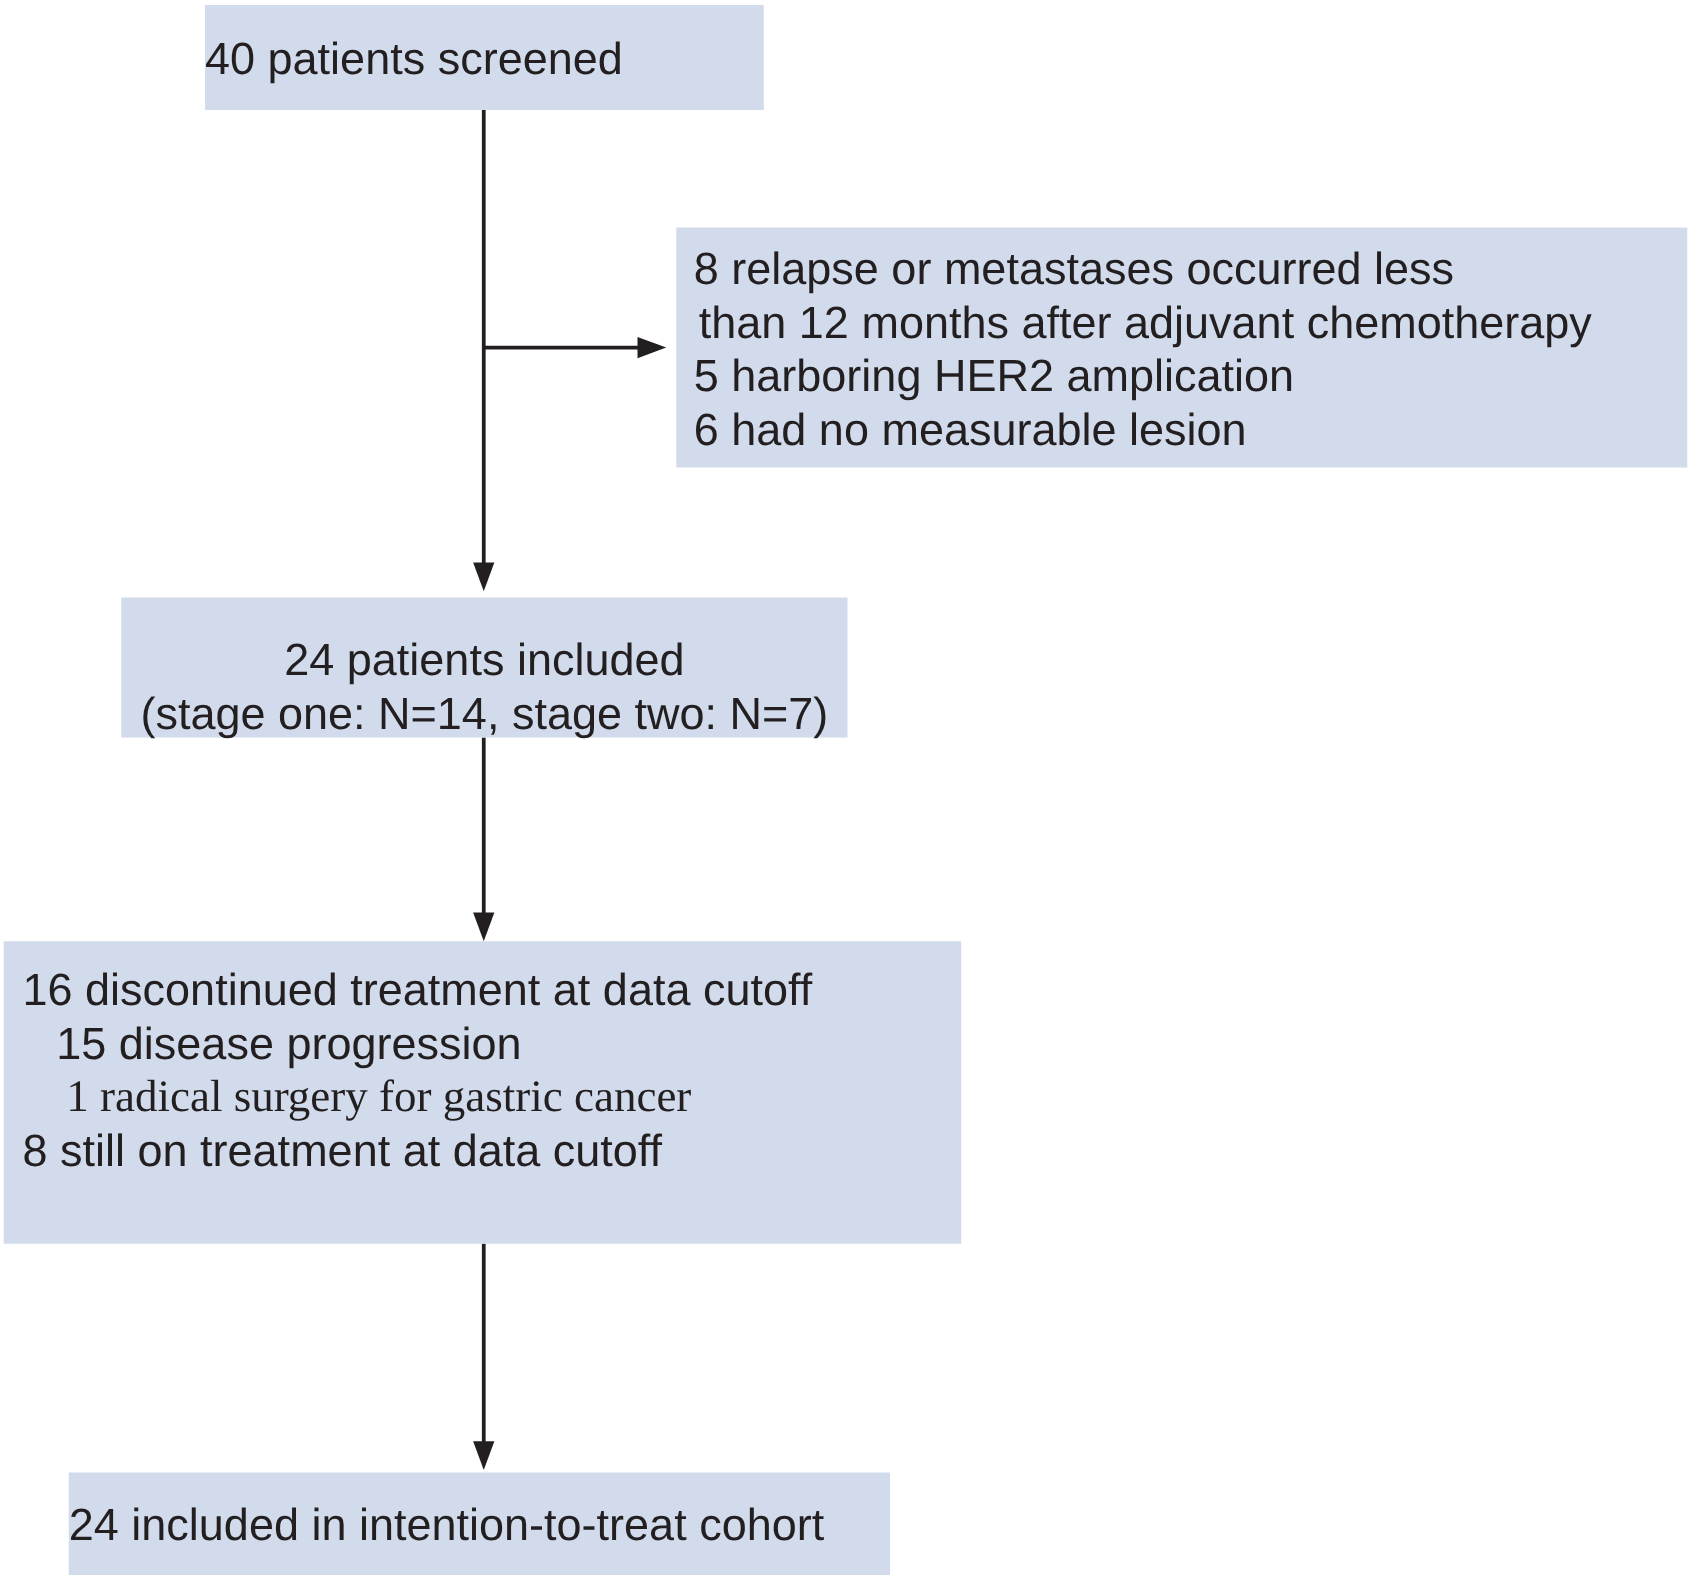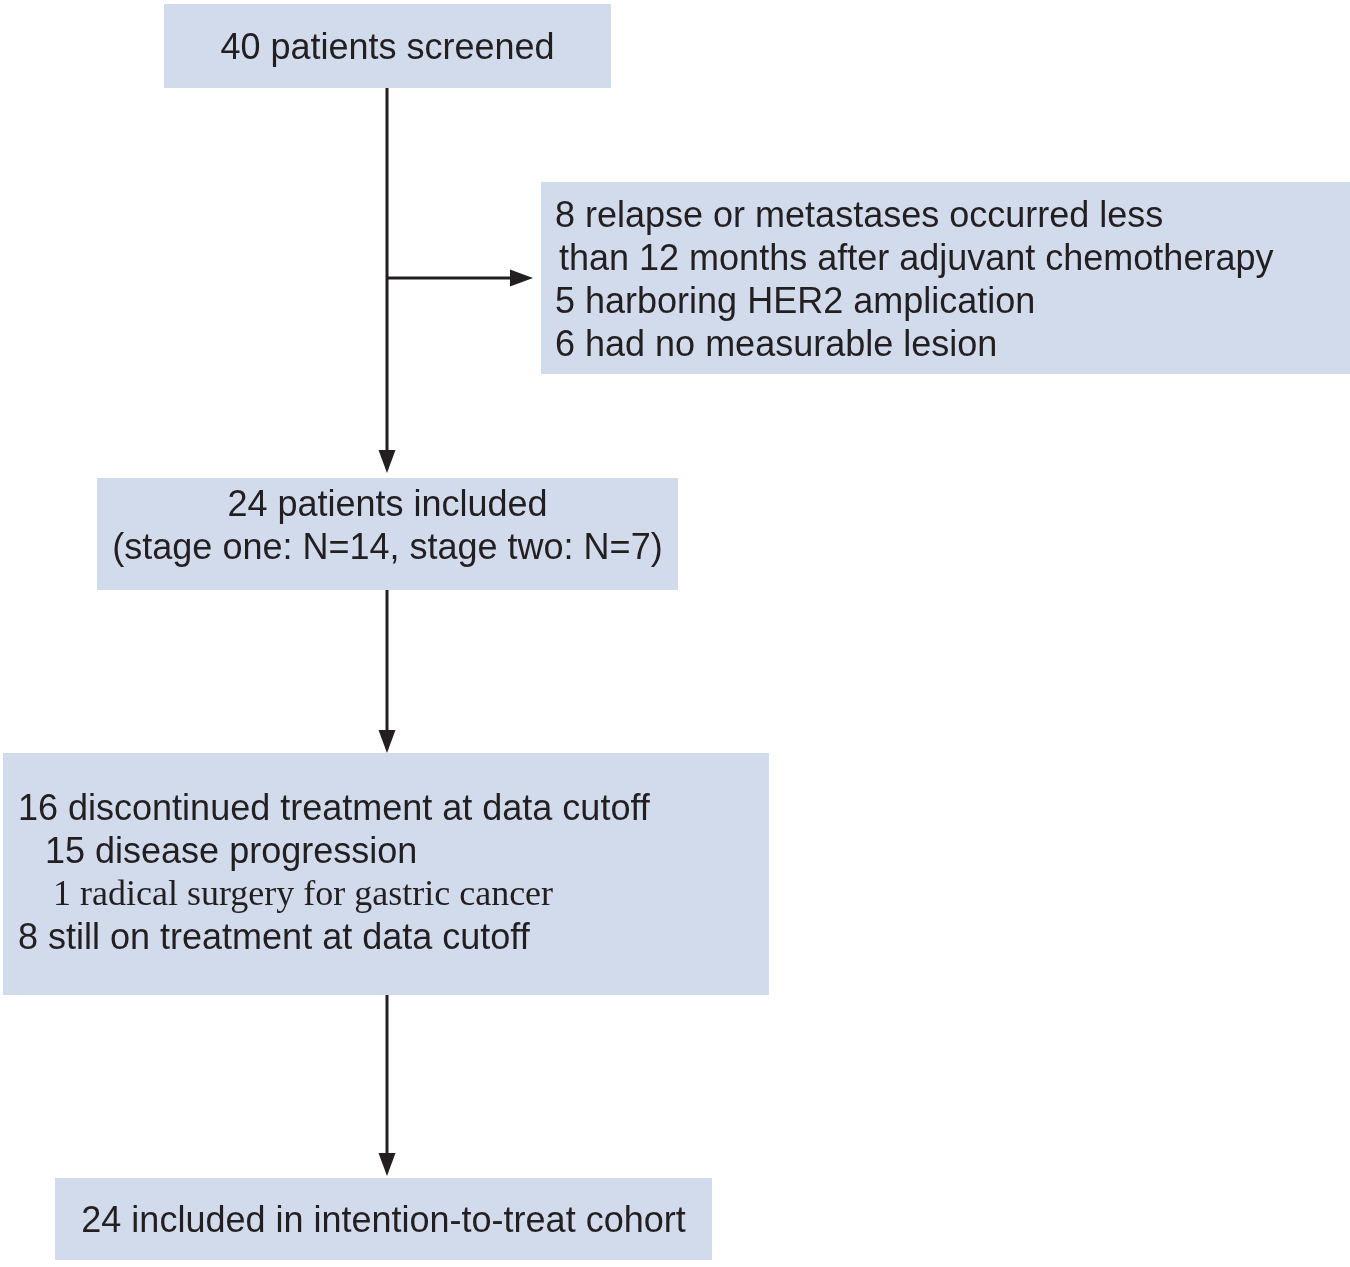--- a/index.html
+++ b/index.html
@@ -21,45 +21,44 @@
     background: #d1dbec;
     font-size: 36px;
     line-height: 43px;
     box-sizing: border-box;
   }
   .line { white-space: nowrap; }
   .center-text { text-align: center; }
   .flex-center {
     display: flex;
     align-items: center;
-    justify-content: center;
   }
   
   #box-screened {
     left: 164px; top: 4px;
     width: 447px; height: 84px;
   }
   
   #box-excluded {
     left: 541px; top: 182px;
     width: 813px; height: 192px;
     padding: 11px 0 0 14px;
   }
   #box-excluded .indent-wrap { margin-left: 4px; }
   
   #box-included {
     left: 97px; top: 478px;
     width: 581px; height: 112px;
-    padding-top: 4px;
+    padding-top: 28px;
   }
   
   #box-treatment {
     left: 3px; top: 753px;
     width: 766px; height: 242px;
-    padding: 33px 0 0 15px;
+    padding: 17px 0 0 15px;
   }
   #box-treatment .indent-a { margin-left: 27px; }
   #box-treatment .indent-b { margin-left: 35px; font-family: Liberation Serif, serif; }
   
   #box-itt {
     left: 55px; top: 1178px;
     width: 657px; height: 82px;
   }
   #arrow-layer {
     position: absolute;

